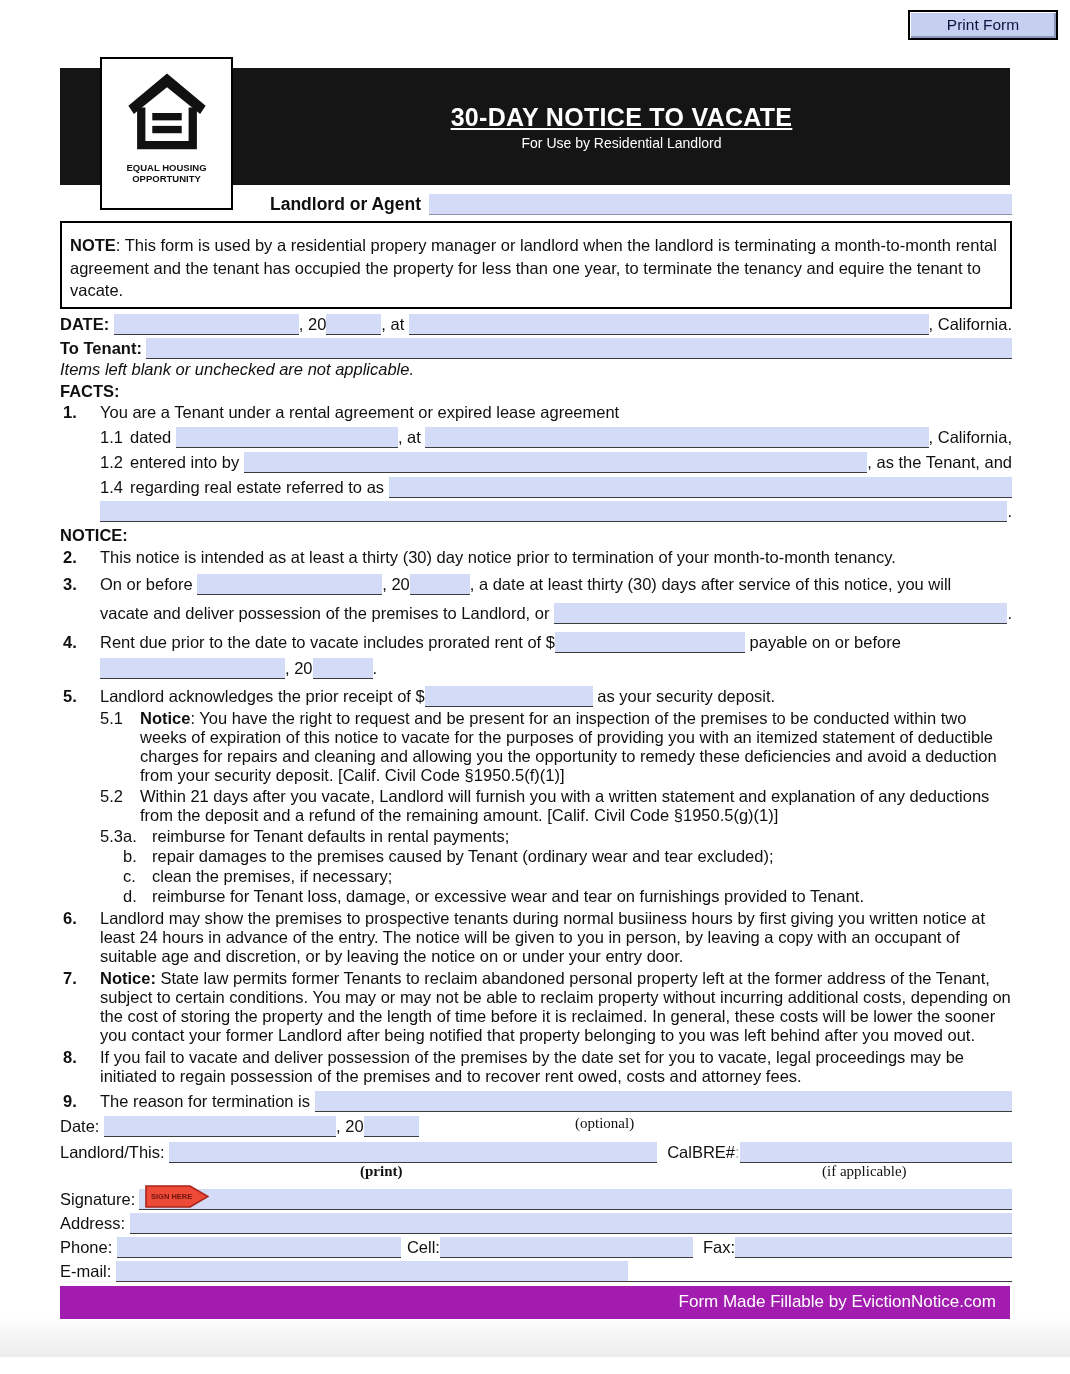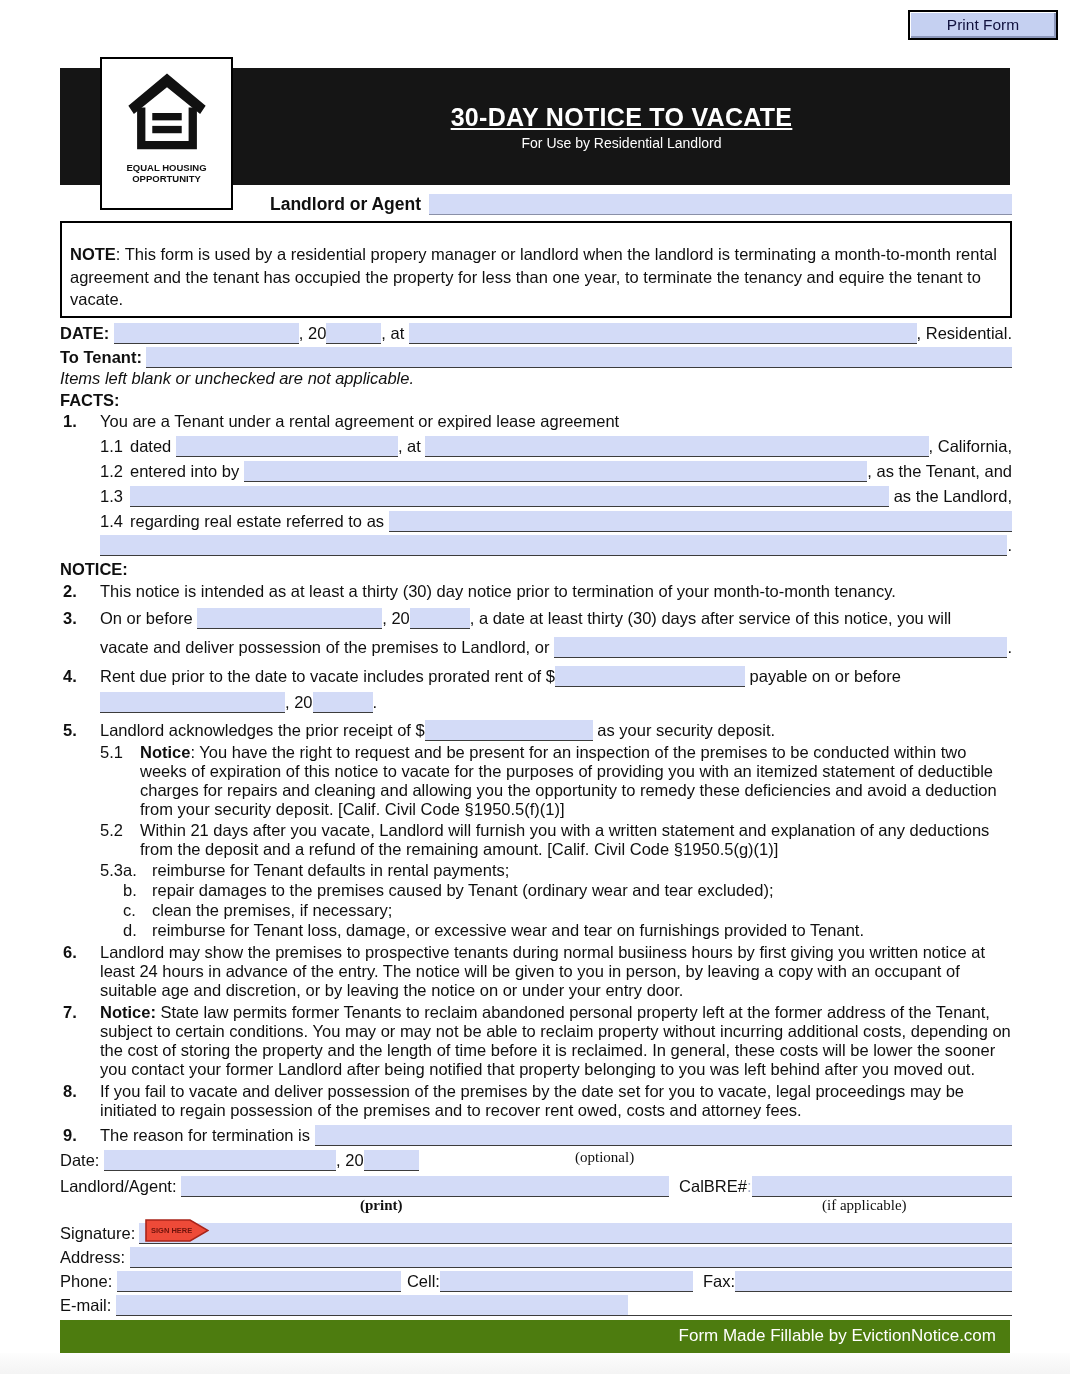--- a/index.html
+++ b/index.html
@@ -44,21 +44,21 @@
   .field {
     display:inline-block; background:#d3dbf7; height:21px;
     border-bottom:1.5px solid #3c3c3c; box-sizing:border-box;
   }
   .grow { flex:1 1 auto; }
   .line-only { border-bottom:1.5px solid #3c3c3c; height:21px; }
 
   .la-row { display:flex; margin-top:9px; padding-left:210px; font-size:17.5px; }
   .la-row .field { border-bottom:1.5px solid #8a90a8; margin-left:8px; }
 
-  .note-box { border:2px solid #000; margin-top:6px; padding:20px 8px 5px 8px; line-height:22.5px; }
+  .note-box { border:2px solid #000; margin-top:6px; padding:11px 8px 5px 8px; line-height:22.5px; }
 
   
   .p1 { position:relative; padding-left:40px; margin-top:2px; }
   .p1 > .num { position:absolute; left:3px; top:0; }
   .p2 { position:relative; padding-left:70px; }
   .p2 > .num { position:absolute; left:40px; top:0; }
   .p3 { position:relative; padding-left:80px; }
   .p3 > .num { position:absolute; left:40px; top:0; }
   .p4 { position:relative; padding-left:92px; margin-top:1px; }
   .p4 > .num { position:absolute; left:63px; top:0; }
@@ -69,21 +69,21 @@
   .hints-row { position:relative; height:21px; }
   .hints-row .hint-print { position:absolute; left:300px; top:0;font-weight:bold; }
   .hints-row .hint-appl { position:absolute; left:762px; top:0; }
   .opt-hint { position:absolute; left:515px; top:-3px; }
   .calbre-colon { color:#a7adc6; }
 
   .sig-row { position:relative; }
   .sign-arrow { position:absolute; left:85px; top:-3px; z-index:2; }
 
   .footer-bar {
-    margin-left:60px; width:950px; height:33px; background:#4d7c0f; margin-top:4px;
+    margin-left:60px; width:950px; height:33px; background:#a21caf; margin-top:4px;
     color:#fff; display:flex; align-items:center; justify-content:flex-end;
     padding-right:14px; box-sizing:border-box; font-size:17px;
   }
   .below-shade { margin-top:0; height:38px; background:linear-gradient(#fdfdfd,#ececec); }
 </style>
 </head>
 <body>
 
 <div class="page">
 
@@ -120,21 +120,21 @@
       <span class="b">NOTE</span><span>: This form is used by a residential propery manager or landlord when the landlord is terminating a month-to-month rental agreement and the tenant has occupied the property for less than one year, to terminate the tenancy and equire the tenant to vacate.</span>
     </div>
 
     <div class="row" style="margin-top:4px">
       <span class="t b">DATE: </span>
       <span class="field" style="width:185px"></span>
       <span class="t">, 20</span>
       <span class="field" style="width:55px"></span>
       <span class="t">, at </span>
       <span class="field grow"></span>
-      <span class="t">, Residential.</span>
+      <span class="t">, California.</span>
     </div>
 
     <div class="row" style="margin-top:2px">
       <span class="t b">To Tenant: </span>
       <span class="field grow"></span>
     </div>
 
     <div class="it" style="margin-top:1px">Items left blank or unchecked are not applicable.</div>
 
     <div class="b" style="margin-top:3px">FACTS:</div>
@@ -153,25 +153,20 @@
       <span class="t">, California,</span>
     </div>
 
     <div class="row p2" style="margin-top:3px">
       <span class="num">1.2</span>
       <span class="t">entered into by </span>
       <span class="field grow"></span>
       <span class="t">, as the Tenant, and</span>
     </div>
 
-    <div class="row p2" style="margin-top:3px">
-      <span class="num">1.3</span>
-      <span class="field grow"></span>
-      <span class="t"> as the Landlord,</span>
-    </div>
 
     <div class="row p2" style="margin-top:3px">
       <span class="num">1.4</span>
       <span class="t">regarding real estate referred to as </span>
       <span class="field grow"></span>
     </div>
 
     <div class="row cont" style="margin-top:2px">
       <span class="field grow"></span>
       <span class="t">.</span>
@@ -273,21 +268,21 @@
     <div class="row" style="margin-top:3px; position:relative;">
       <span class="t">Date: </span>
       <span class="field" style="width:232px"></span>
       <span class="t">, 20</span>
       <span class="field" style="width:55px"></span>
       <span class="grow"></span>
       <span class="serif-hint opt-hint">(optional)</span>
     </div>
 
     <div class="row" style="margin-top:4px">
-      <span class="t">Landlord/Agent: </span>
+      <span class="t">Landlord/This: </span>
       <span class="field" style="width:488px"></span>
       <span class="t" style="margin-left:10px">CalBRE#</span>
         <span class="t calbre-colon">:</span>
       <span class="field grow"></span>
     </div>
 
     <div class="hints-row">
       <span class="serif-hint hint-print">(print)</span>
       <span class="serif-hint hint-appl">(if applicable)</span>
     </div>

